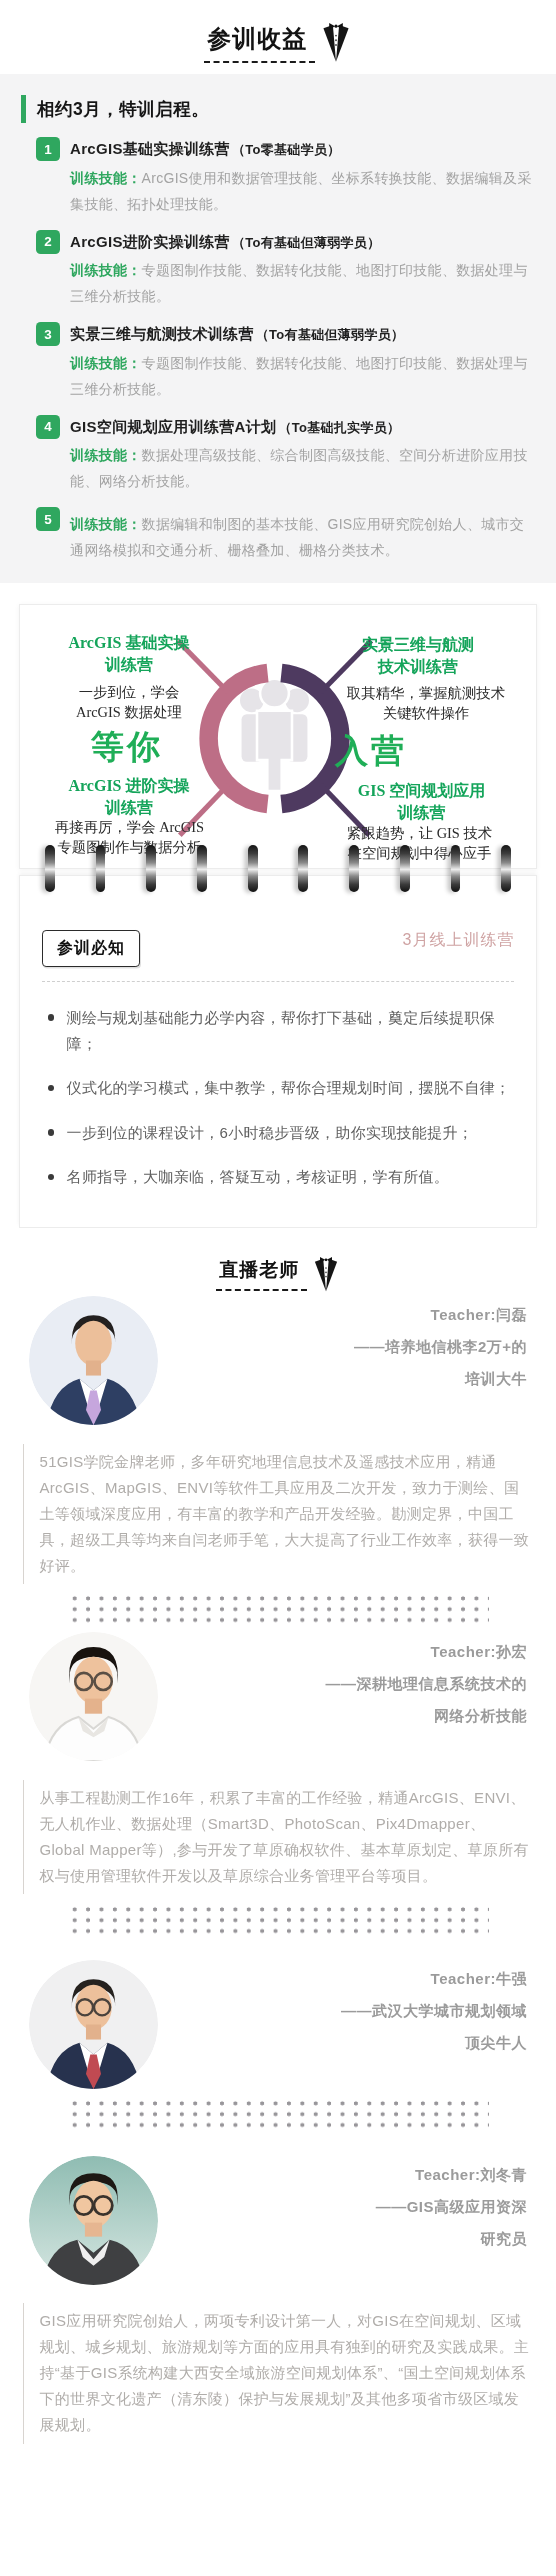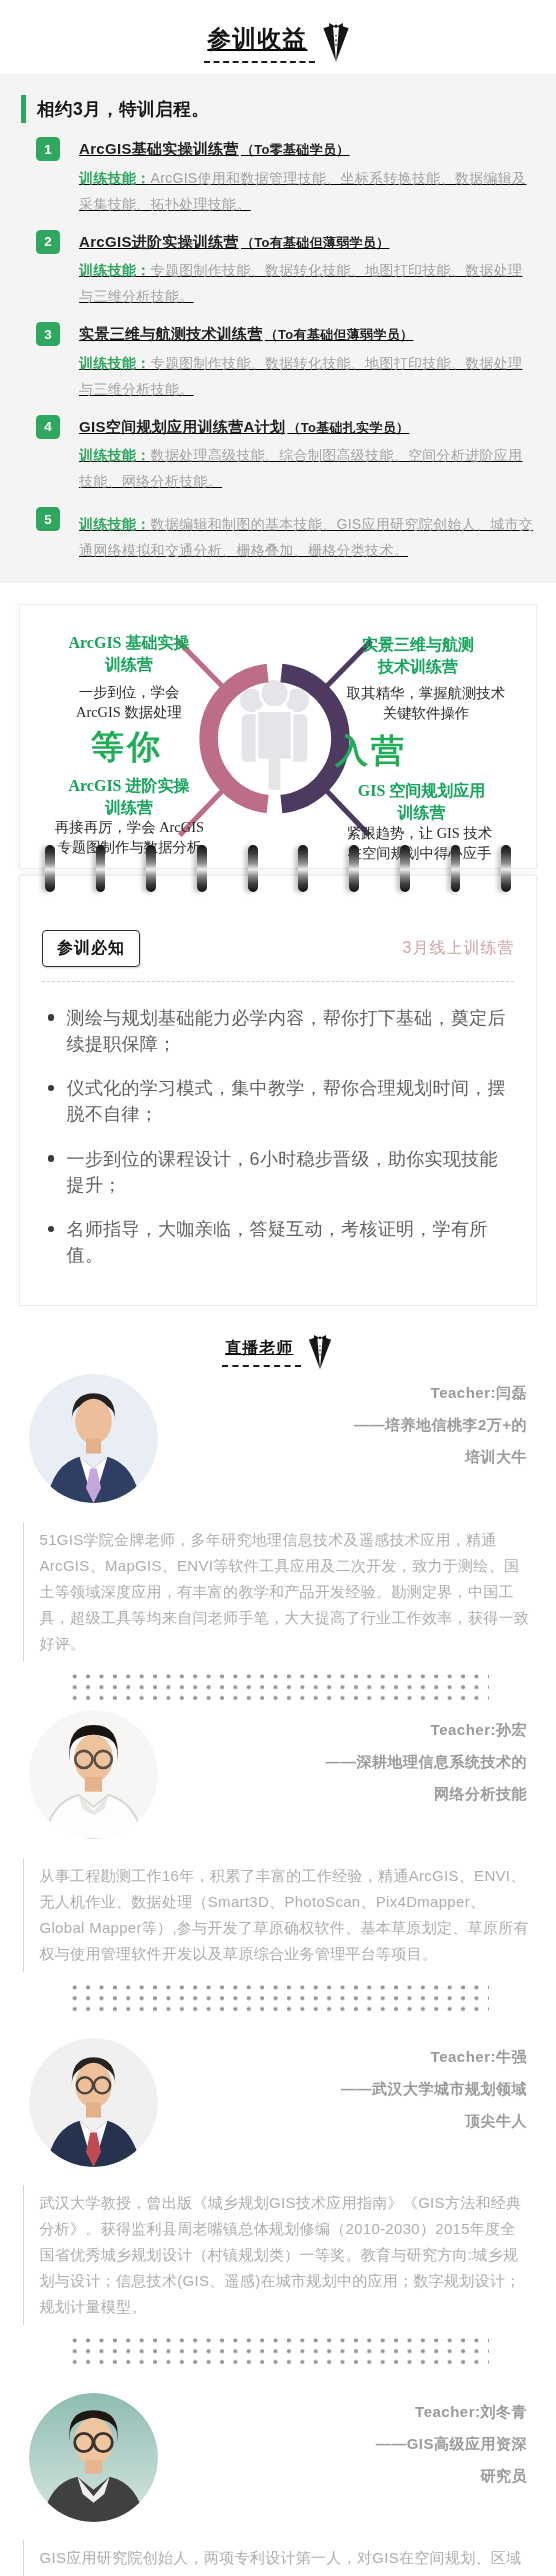--- a/index.html
+++ b/index.html
@@ -11,35 +11,35 @@
     --text-dark:#1f1f1f;
     --text-gray:#a3a3a3;
     --bio-gray:#b0adaa;
     --name-gray:#9b9b9b;
   }
   *{margin:0;padding:0;box-sizing:border-box;}
   html,body{width:556px;background:#ffffff;font-family:"Liberation Sans",sans-serif;}
   body{height:2577px;overflow:hidden;position:relative;}
 
   
-  .sec-header{display:flex;justify-content:center;align-items:center;text-decoration:underline;}
+  .sec-header{display:flex;justify-content:center;align-items:flex-start;}
   .hero-header{padding-top:23px;padding-bottom:11.3px;}
   .sec-title{font-weight:bold;color:#131313;border-bottom:2.1px dashed #1a1a1a;padding:0 7.2px 6.2px 3.1px;letter-spacing:1px;}
   .hero-header .sec-title{font-size:24px;}
   .tux{margin-left:5.2px;margin-bottom:-3.1px;}
 
   
   .gray-sec{background:#f4f4f5;padding:20.6px 20.6px 20.6px 20.6px;}
   .gray-heading{display:flex;align-items:center;margin-bottom:14.4px;}
   .gbar{width:5.2px;height:28px;background:var(--accent);margin-right:11.3px;flex:0 0 auto;}
   .gray-heading-text{font-size:17.5px;font-weight:bold;color:#161616;letter-spacing:0.5px;}
   .camp{display:flex;align-items:flex-start;padding-left:15.5px;margin-bottom:13.4px;}
   .camp:last-child{margin-bottom:0;}
   .badge{width:24px;height:24px;border-radius:4.6px;background:var(--accent);color:#fff;font-size:13.4px;font-weight:bold;display:flex;align-items:center;justify-content:center;margin-top:0;flex:0 0 auto;}
-  .camp-body{margin-left:19px;text-decoration:underline;}
+  .camp-body{margin-left:10px;}
   .camp-title{font-size:15px;font-weight:bold;color:var(--text-dark);line-height:23px;letter-spacing:0.3px;}
   .camp-title .aud{font-size:13px;margin-left:2.1px;}
   .camp-skills{font-size:14px;line-height:26px;color:var(--text-gray);margin-top:3.1px;letter-spacing:0.3px;}
   .camp-skills .skl{color:var(--accent);font-weight:bold;}
 
   
   .notebook{position:relative;padding-top:20.6px;}
   .card{background:#fff;border:0.5px solid #ececec;box-shadow:0 1px 5.2px rgba(0,0,0,0.05);margin:0 19px;}
   .card-diagram{height:265px;position:relative;}
   .card-notice{margin-top:6.2px;box-shadow:0 -2.1px 4.1px rgba(0,0,0,0.05);padding:54px 21.6px 18.5px 21.6px;}
@@ -50,31 +50,31 @@
     box-shadow:-3.6px 1px 4.1px rgba(0,0,0,0.22);}
 
   
   .q{position:absolute;text-align:center;font-family:"Liberation Serif",serif;}
   .q-title{color:var(--diagram-green);font-weight:bold;font-size:16px;line-height:22px;}
   .q-desc{color:#2b2b2b;font-size:14.4px;line-height:20.6px;}
   .big-green{position:absolute;color:#1fae57;font-weight:bold;font-size:33px;letter-spacing:3.1px;}
   .ring-svg{position:absolute;left:131px;top:10.3px;}
 
   
-  .notice-head{display:flex;justify-content:space-between;align-items:center;}
+  .notice-head{display:flex;justify-content:space-between;}
   .notice-label{border:1.5px solid #2b2b2b;border-radius:4.1px;padding:7.2px 14.4px;font-size:16px;font-weight:bold;color:#111;letter-spacing:1px;box-shadow:1px 1.5px 0 rgba(0,0,0,0.12);}
   .notice-tag{color:var(--tag-rose);font-size:16px;letter-spacing:1px;}
   .dash-sep{border-top:1.5px dashed #cfcfcf;margin-top:13.4px;}
   .bullets{margin-top:23px;list-style:none;}
-  .bullets li{position:relative;padding-left:25px;font-size:18px;line-height:26px;color:#606060;margin-bottom:18.5px;letter-spacing:0.3px;}
+  .bullets li{position:relative;padding-left:25px;font-size:15px;line-height:26px;color:#606060;margin-bottom:18.5px;letter-spacing:0.3px;}
   .bullets li::before{content:"";position:absolute;left:6.2px;top:9.8px;width:6.2px;height:6.2px;border-radius:50%;background:#3a3a3a;}
 
   
   .teachers-header{margin-top:29px;padding-bottom:2.1px;}
-  .teachers-header .sec-title{font-size:16px;}
+  .teachers-header .sec-title{font-size:19px;}
   .t-row{height:129px;margin:2.1px 29px 0 29px;display:flex;justify-content:space-between;align-items:flex-start;}
   .t-row.mt16{margin-top:8.2px;} .t-row.mt48{margin-top:25px;gap:44px;} .t-row.mt52{margin-top:27px;}
   .t-photo{width:129px;height:129px;border-radius:50%;overflow:hidden;flex:0 0 auto;}
   .t-name{text-align:right;color:var(--name-gray);font-weight:bold;font-size:15px;line-height:32px;padding-top:3.1px;letter-spacing:0.5px;}
   .t-bio{margin:18.5px 23px 0 23px;border-left:1.5px solid #d8d4d0;padding:5.2px 3.1px 5.2px 15.5px;color:var(--bio-gray);font-size:15px;line-height:26px;letter-spacing:0.3px;}
   .dots{width:422px;height:32px;margin:8.2px auto 0 auto;
     background-image:radial-gradient(circle,#98969a 1.8px,rgba(0,0,0,0) 2.2px);
     background-size:13.4px 10.8px;background-position:1px 1px;}
 </style>
 </head>
@@ -307,21 +307,20 @@
             <path d="M59,44 h2"></path>
         </g>
       </svg>
     </div>
     <div class="t-name">
       <div>Teacher:牛强</div>
       <div>——武汉大学城市规划领域</div>
       <div>顶尖牛人</div>
     </div>
   </div>
-  <div class="t-bio">武汉大学教授，曾出版《城乡规划GIS技术应用指南》《GIS方法和经典分析》。获得监利县周老嘴镇总体规划修编（2010-2030）2015年度全国省优秀城乡规划设计（村镇规划类）一等奖。教育与研究方向:城乡规划与设计；信息技术(GIS、遥感)在城市规划中的应用；数字规划设计；规划计量模型。</div>
   <div class="dots"></div>
 </section>
 
 <section>
   <div class="t-row mt52">
     <div class="t-photo">
       <svg width="129" height="129" viewBox="0 0 120 120">
         <defs>
           <linearGradient id="tealbg" x1="0" y1="0" x2="0" y2="1">
             <stop offset="0" stop-color="#8fbcb2"></stop>

